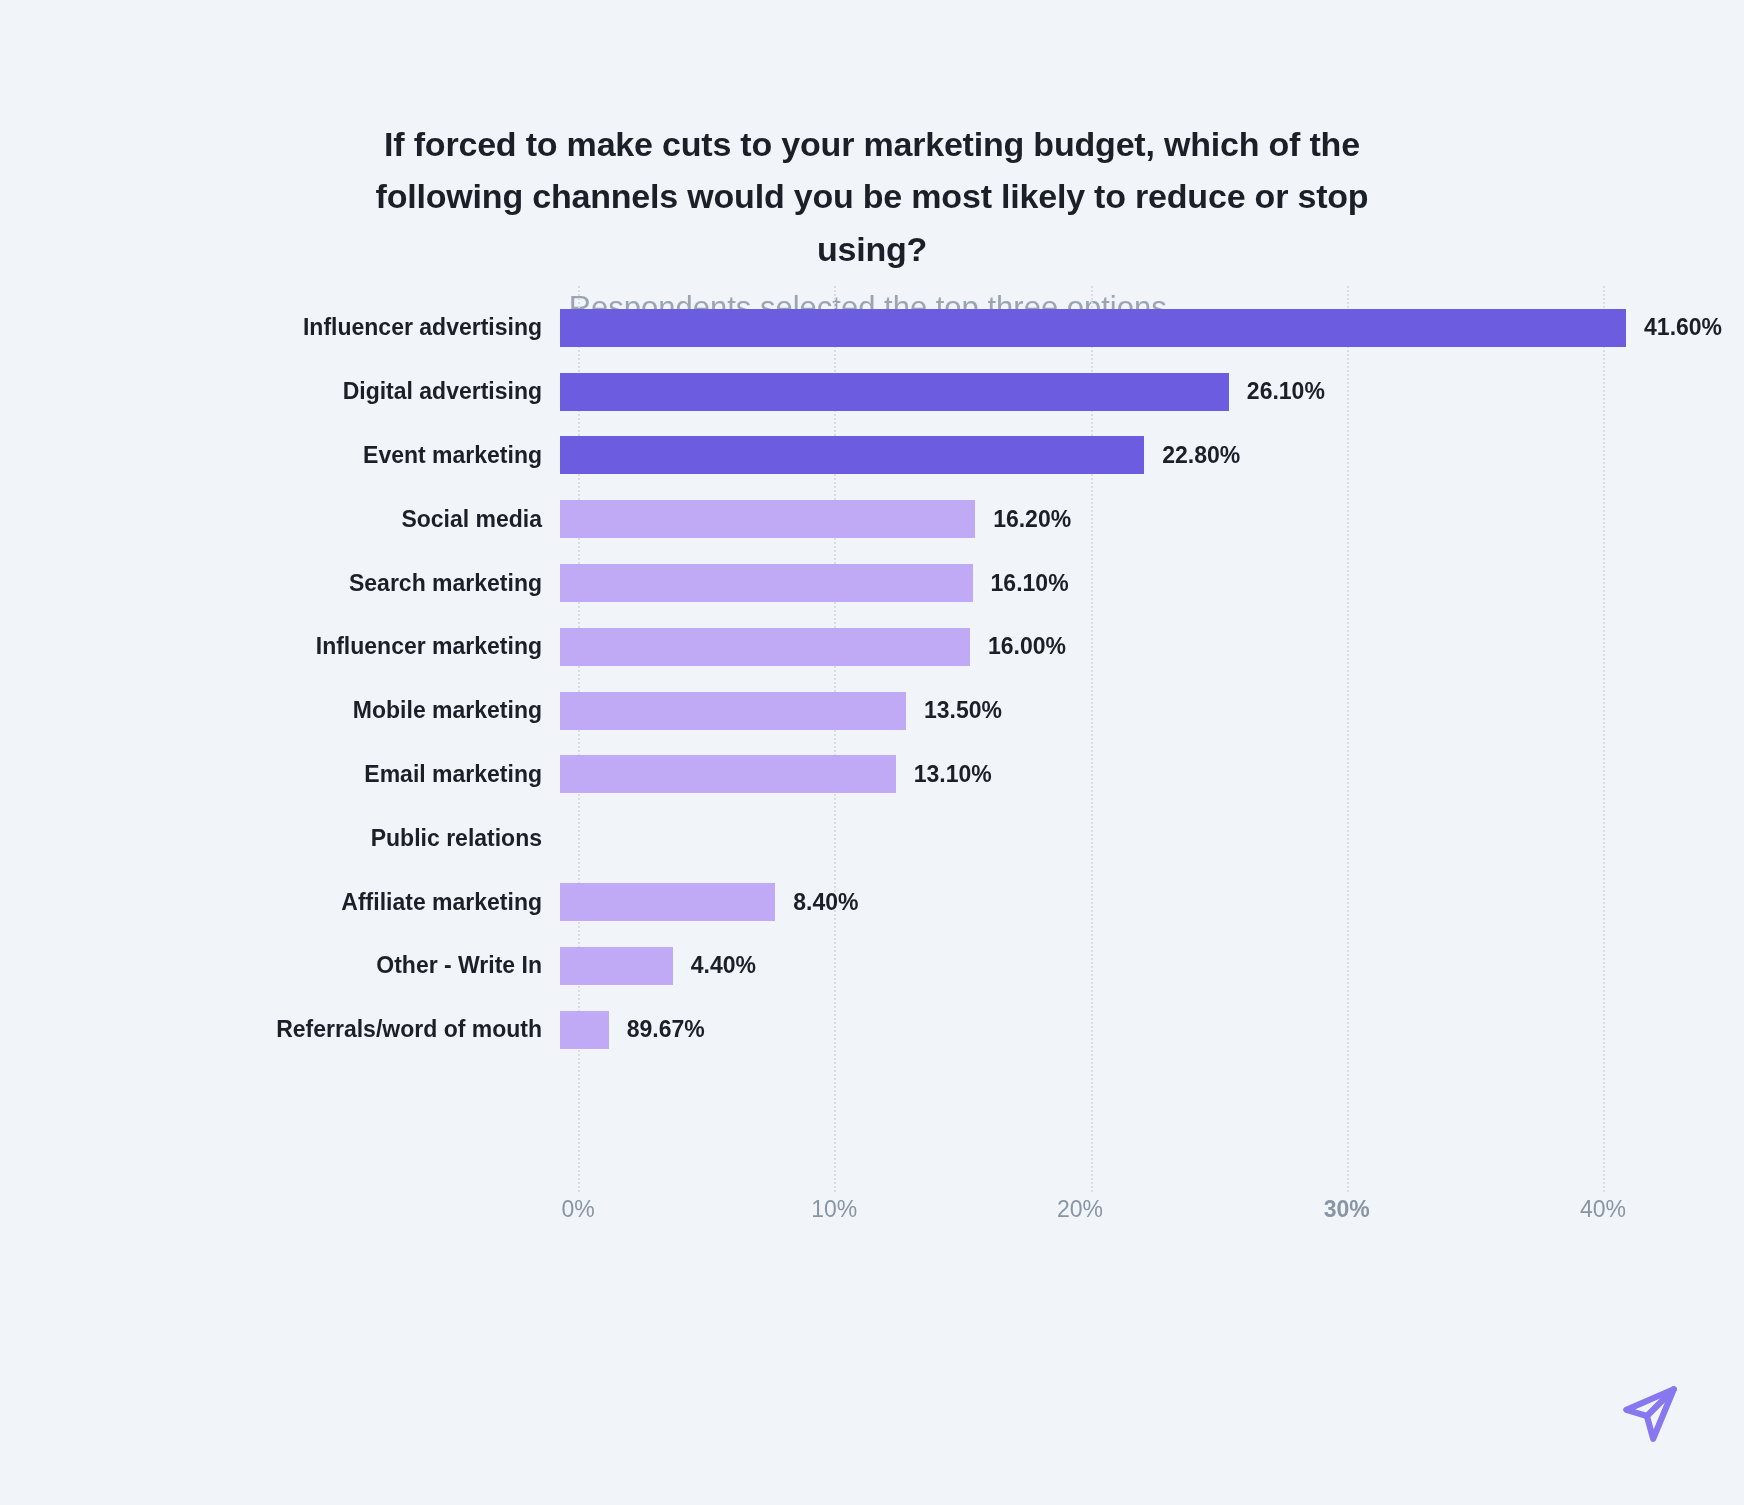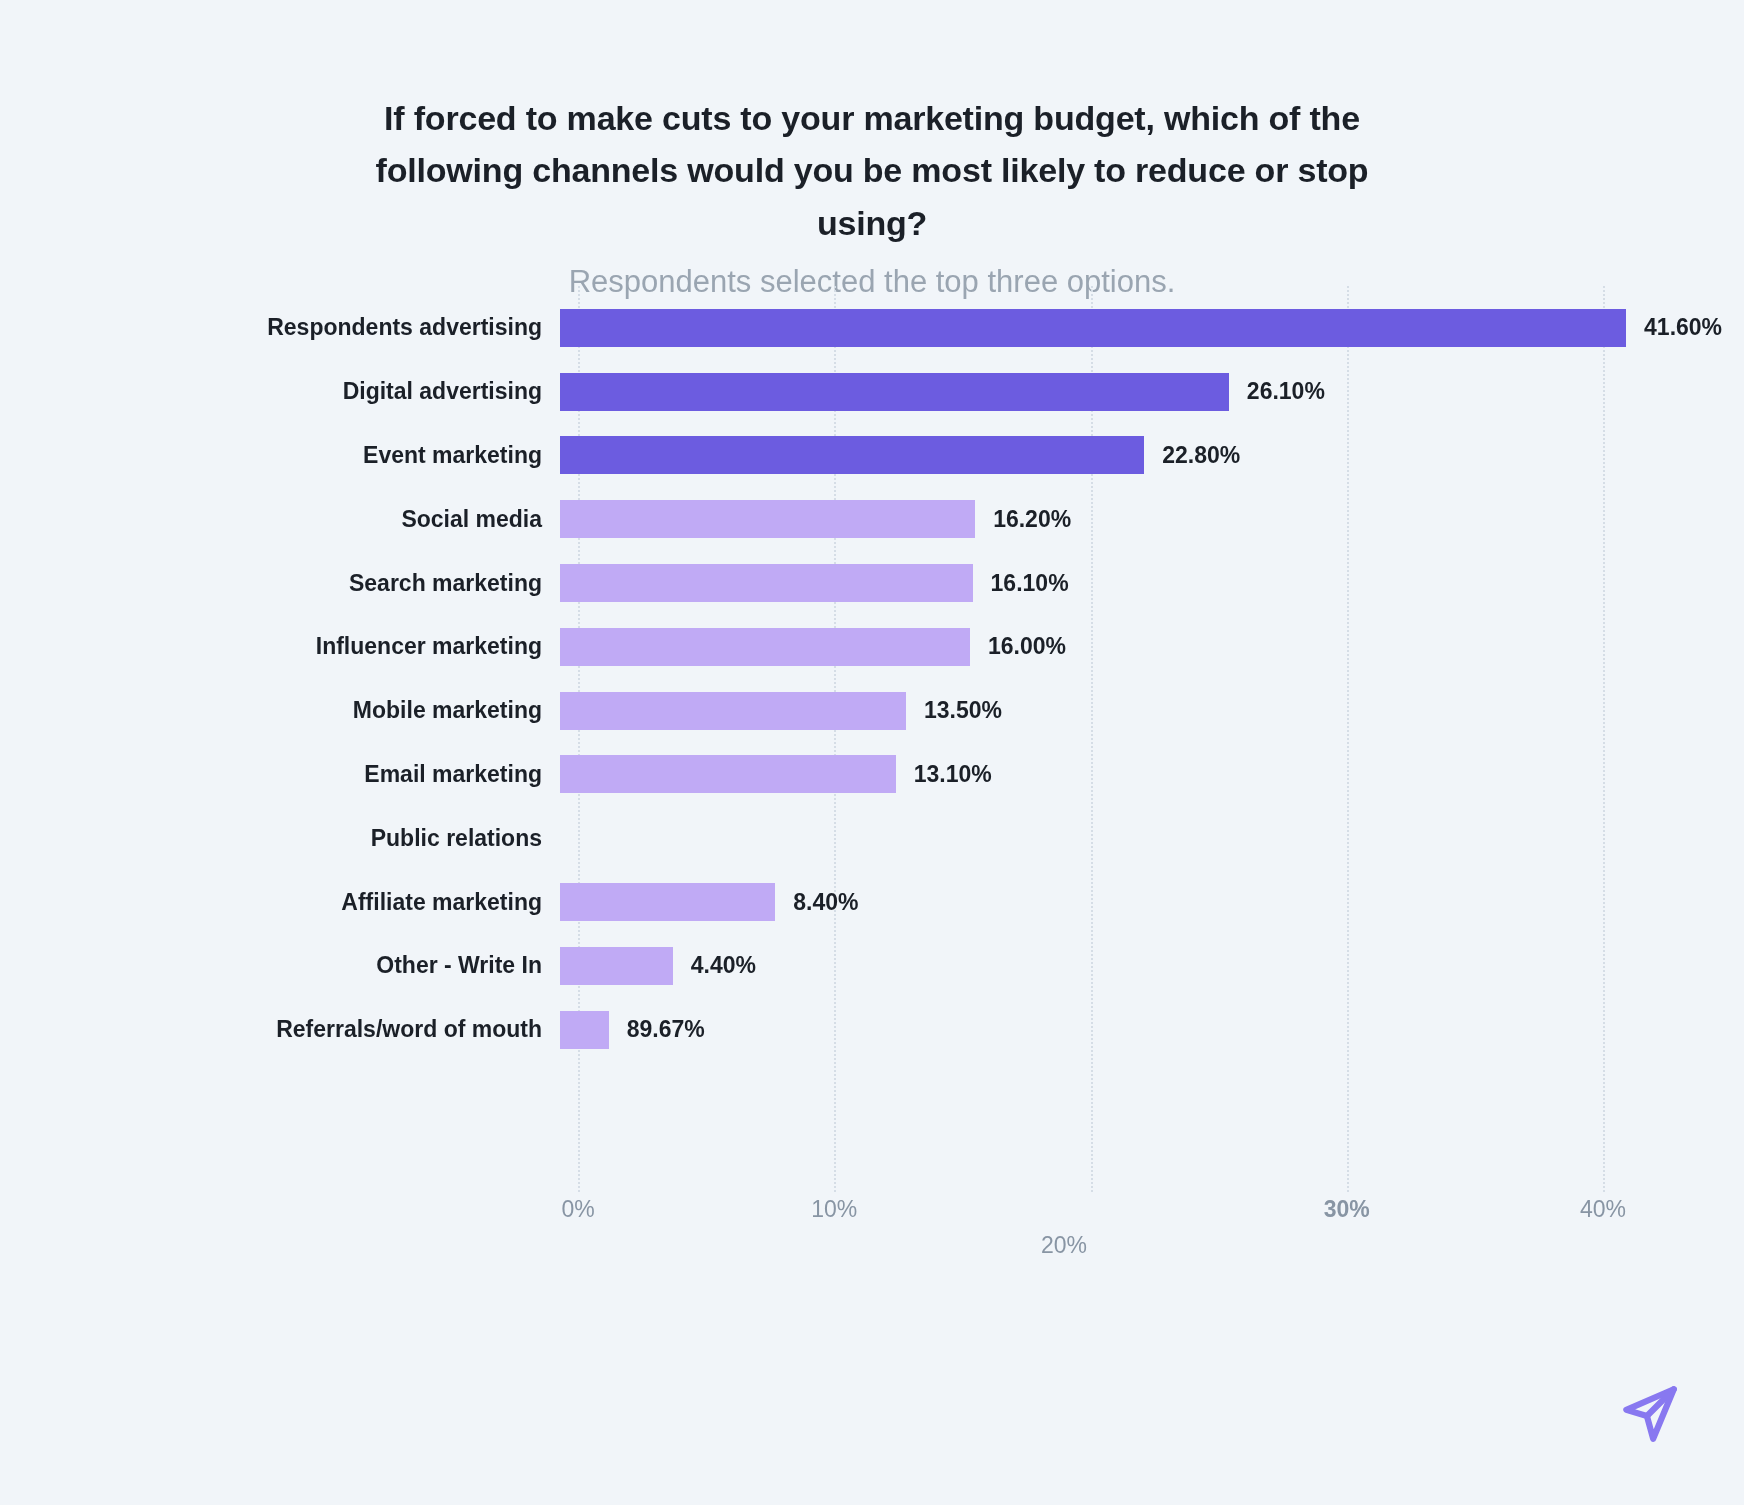--- a/index.html
+++ b/index.html
@@ -15,21 +15,21 @@
     position: relative;
   }
 
   .page {
     position: absolute;
     inset: 0;
   }
 
   
   .header {
-    padding-top: 92px;
+    padding-top: 118px;
     text-align: center;
   }
   .chart-title {
     margin: 0 auto;
     width: 1100px;
     font-size: 34px;
     font-weight: bold;
     color: #1b2028;
     line-height: 1.54;
     letter-spacing: -0.2px;
@@ -159,21 +159,21 @@
   <div class="plot-wrap">
     <div class="grid" id="grid">
         <div class="gridline" style="left: 0px;"></div>
         <div class="gridline" style="left: 256.264px;"></div>
         <div class="gridline" style="left: 512.527px;"></div>
         <div class="gridline" style="left: 768.791px;"></div>
         <div class="gridline" style="left: 1025.05px;"></div>
       </div>
     <div class="rows" id="rows">
         <div class="row">
-          <div class="cat-label">Respondents advertising</div>
+          <div class="cat-label">Influencer advertising</div>
           <div class="bar-zone">
             <div class="bar dark" style="width: 1066.06px;"></div>
             <div class="val-label">41.60%</div>
           </div>
         </div>
         <div class="row">
           <div class="cat-label">Digital advertising</div>
           <div class="bar-zone">
             <div class="bar dark" style="width: 668.848px;"></div>
             <div class="val-label">26.10%</div>
@@ -242,21 +242,21 @@
           <div class="cat-label">Referrals/word of mouth</div>
           <div class="bar-zone">
             <div class="bar light" style="width: 48.6901px;"></div>
             <div class="val-label">89.67%</div>
           </div>
         </div>
       </div>
     <div class="xaxis" id="xaxis">
         <div class="xtick" style="left: 0px;">0%</div>
         <div class="xtick" style="left: 256.264px;">10%</div>
-        <div class="xtick" style="left: 486px; margin-top: 36px;">20%</div>
+        <div class="xtick" style="left: 502px;">20%</div>
         <div class="xtick" style="left: 768.791px; font-weight: bold;">30%</div>
         <div class="xtick" style="left: 1025.05px;">40%</div>
       </div>
   </div>
 
   <div class="logo">
     <svg viewBox="0 0 64 64" width="66" height="66" aria-hidden="true">
       <path d="M56 8 L10 28 L30 34 L36 56 Z" fill="none" stroke="#8878f0" stroke-width="6" stroke-linejoin="round" stroke-linecap="round"></path>
       <path d="M56 8 L30 34" fill="none" stroke="#8878f0" stroke-width="6" stroke-linejoin="round" stroke-linecap="round"></path>
     </svg>

